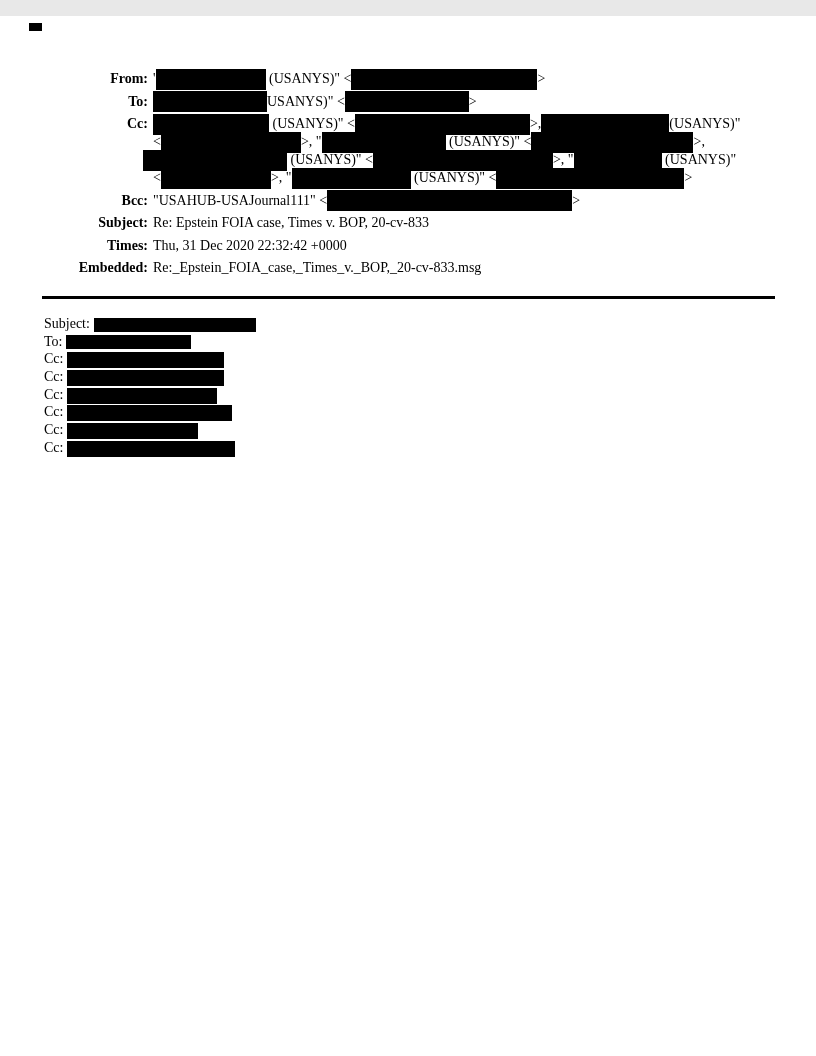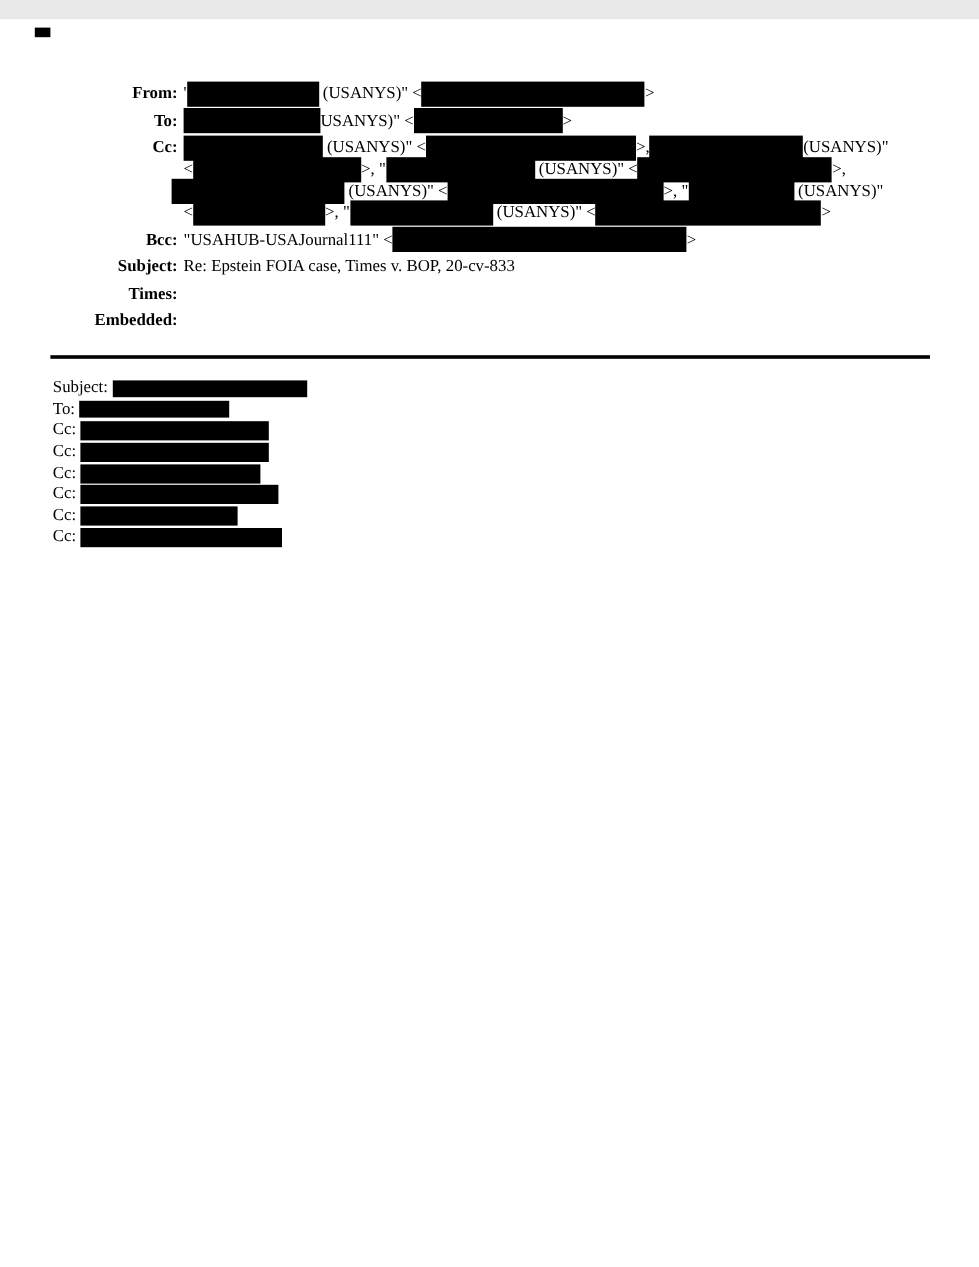--- a/index.html
+++ b/index.html
@@ -90,23 +90,25 @@
       <div class="hrow field-start">
         <span class="hlabel">Bcc:</span>
         <span class="hval"><span class="seg-text">"USAHUB-USAJournal111" &lt;</span><span class="seg-bar" style="width: 245px;"></span><span class="seg-text">&gt;</span></span>
       </div>
       <div class="hrow field-start">
         <span class="hlabel">Subject:</span>
         <span class="hval"><span class="seg-text">Re: Epstein FOIA case, Times v. BOP, 20-cv-833</span></span>
       </div>
       <div class="hrow field-start">
         <span class="hlabel">Times:</span>
+        <span class="hval"><span class="seg-text">Thu, 31 Dec 2020 22:32:42 +0000</span></span>
       </div>
       <div class="hrow field-start">
         <span class="hlabel">Embedded:</span>
+        <span class="hval"><span class="seg-text">Re:_Epstein_FOIA_case,_Times_v._BOP,_20-cv-833.msg</span></span>
       </div>
     </div>
   <hr class="divider">
   <div class="body-block" id="body-block">
   <div class="brow"><span class="blabel">Subject:</span><span class="seg-bar" style="width: 162px; height: 14px;"></span></div>
       <div class="brow"><span class="blabel">To:</span><span class="seg-bar" style="width: 125px; height: 14px;"></span></div>
       <div class="brow"><span class="blabel">Cc:</span><span class="seg-bar" style="width: 157px;"></span></div>
       <div class="brow"><span class="blabel">Cc:</span><span class="seg-bar" style="width: 157px;"></span></div>
       <div class="brow"><span class="blabel">Cc:</span><span class="seg-bar" style="width: 150px;"></span></div>
       <div class="brow"><span class="blabel">Cc:</span><span class="seg-bar" style="width: 165px;"></span></div>

